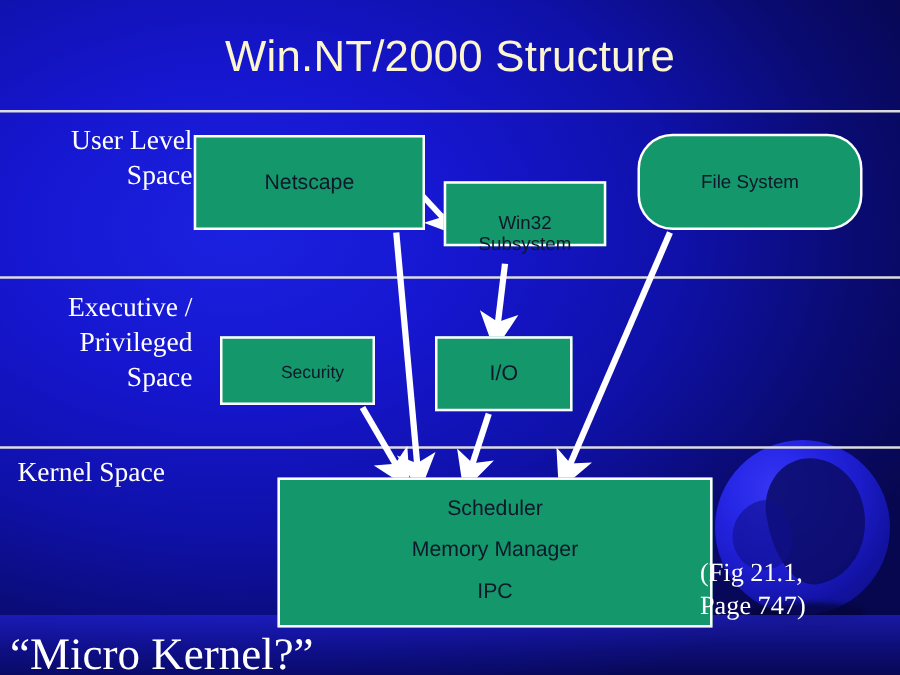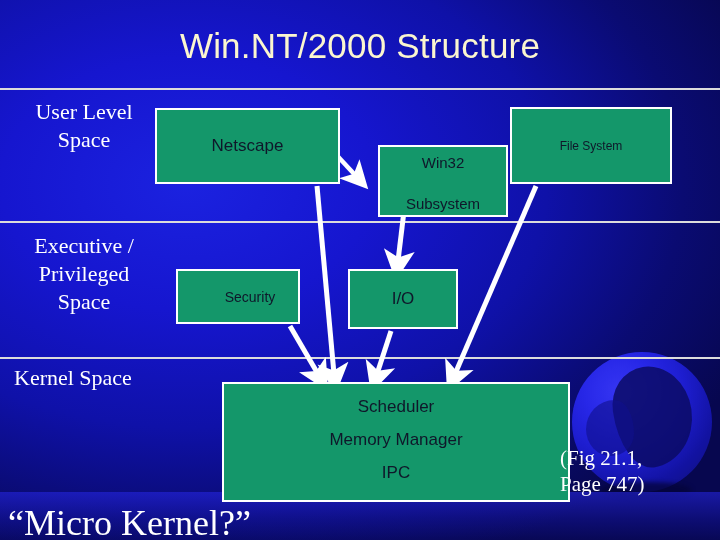--- a/index.html
+++ b/index.html
@@ -93,43 +93,43 @@
     letter-spacing: .2px;
     white-space: nowrap;
   }
 
   .side-label {
     position: absolute;
     font-family: "Liberation Serif", serif;
     font-size: 22px;
     color: #ffffff;
     line-height: 1.28;
-    text-align: center;
+    text-align: right;
     white-space: pre-line;
   }
   #label-user  { left: 14px; top: 98px;  width: 140px; }
   #label-exec  { left: 14px; top: 232px; width: 140px; }
   #label-kern  { left: 14px; top: 364px; width: 150px; text-align: left; }
 
   .gbox {
     position: absolute;
     background: #14976a;
     border: 2px solid #ffffff;
     box-sizing: border-box;
     color: #0f172a;
     font-family: "Liberation Sans", sans-serif;
     text-align: center;
     display: flex;
     flex-direction: column;
     justify-content: center;
     align-items: center;
   }
   #box-netscape   { left: 155px; top: 108px; width: 185px; height: 76px; font-size: 17px; }
-  #box-win32      { left: 378px; top: 145px; width: 130px; height: 72px; font-size: 15px; justify-content: space-between; padding: 7px 0 3px; }
-  #box-filesystem { left: 510px; top: 107px; width: 162px; height: 77px; font-size: 12px; }
+  #box-win32      { left: 355px; top: 145px; width: 130px; height: 52px; font-size: 15px; justify-content: space-between; padding: 23px 0 3px; }
+  #box-filesystem { left: 510px; top: 107px; width: 180px; height: 77px; font-size: 15px; border-radius: 28px; }
   #box-security   { left: 176px; top: 269px; width: 124px; height: 55px; font-size: 14px; padding-left: 24px; }
   #box-io         { left: 348px; top: 269px; width: 110px; height: 60px; font-size: 17px; }
   #box-kernel     { left: 222px; top: 382px; width: 348px; height: 120px; font-size: 17px;
                     justify-content: space-around; padding: 6px 0 10px; }
   #box-kernel > div { width: 100%; }
 
   #micro-kernel {
     position: absolute;
     left: 8px; top: 502px;
     font-family: Liberation Serif, serif;

